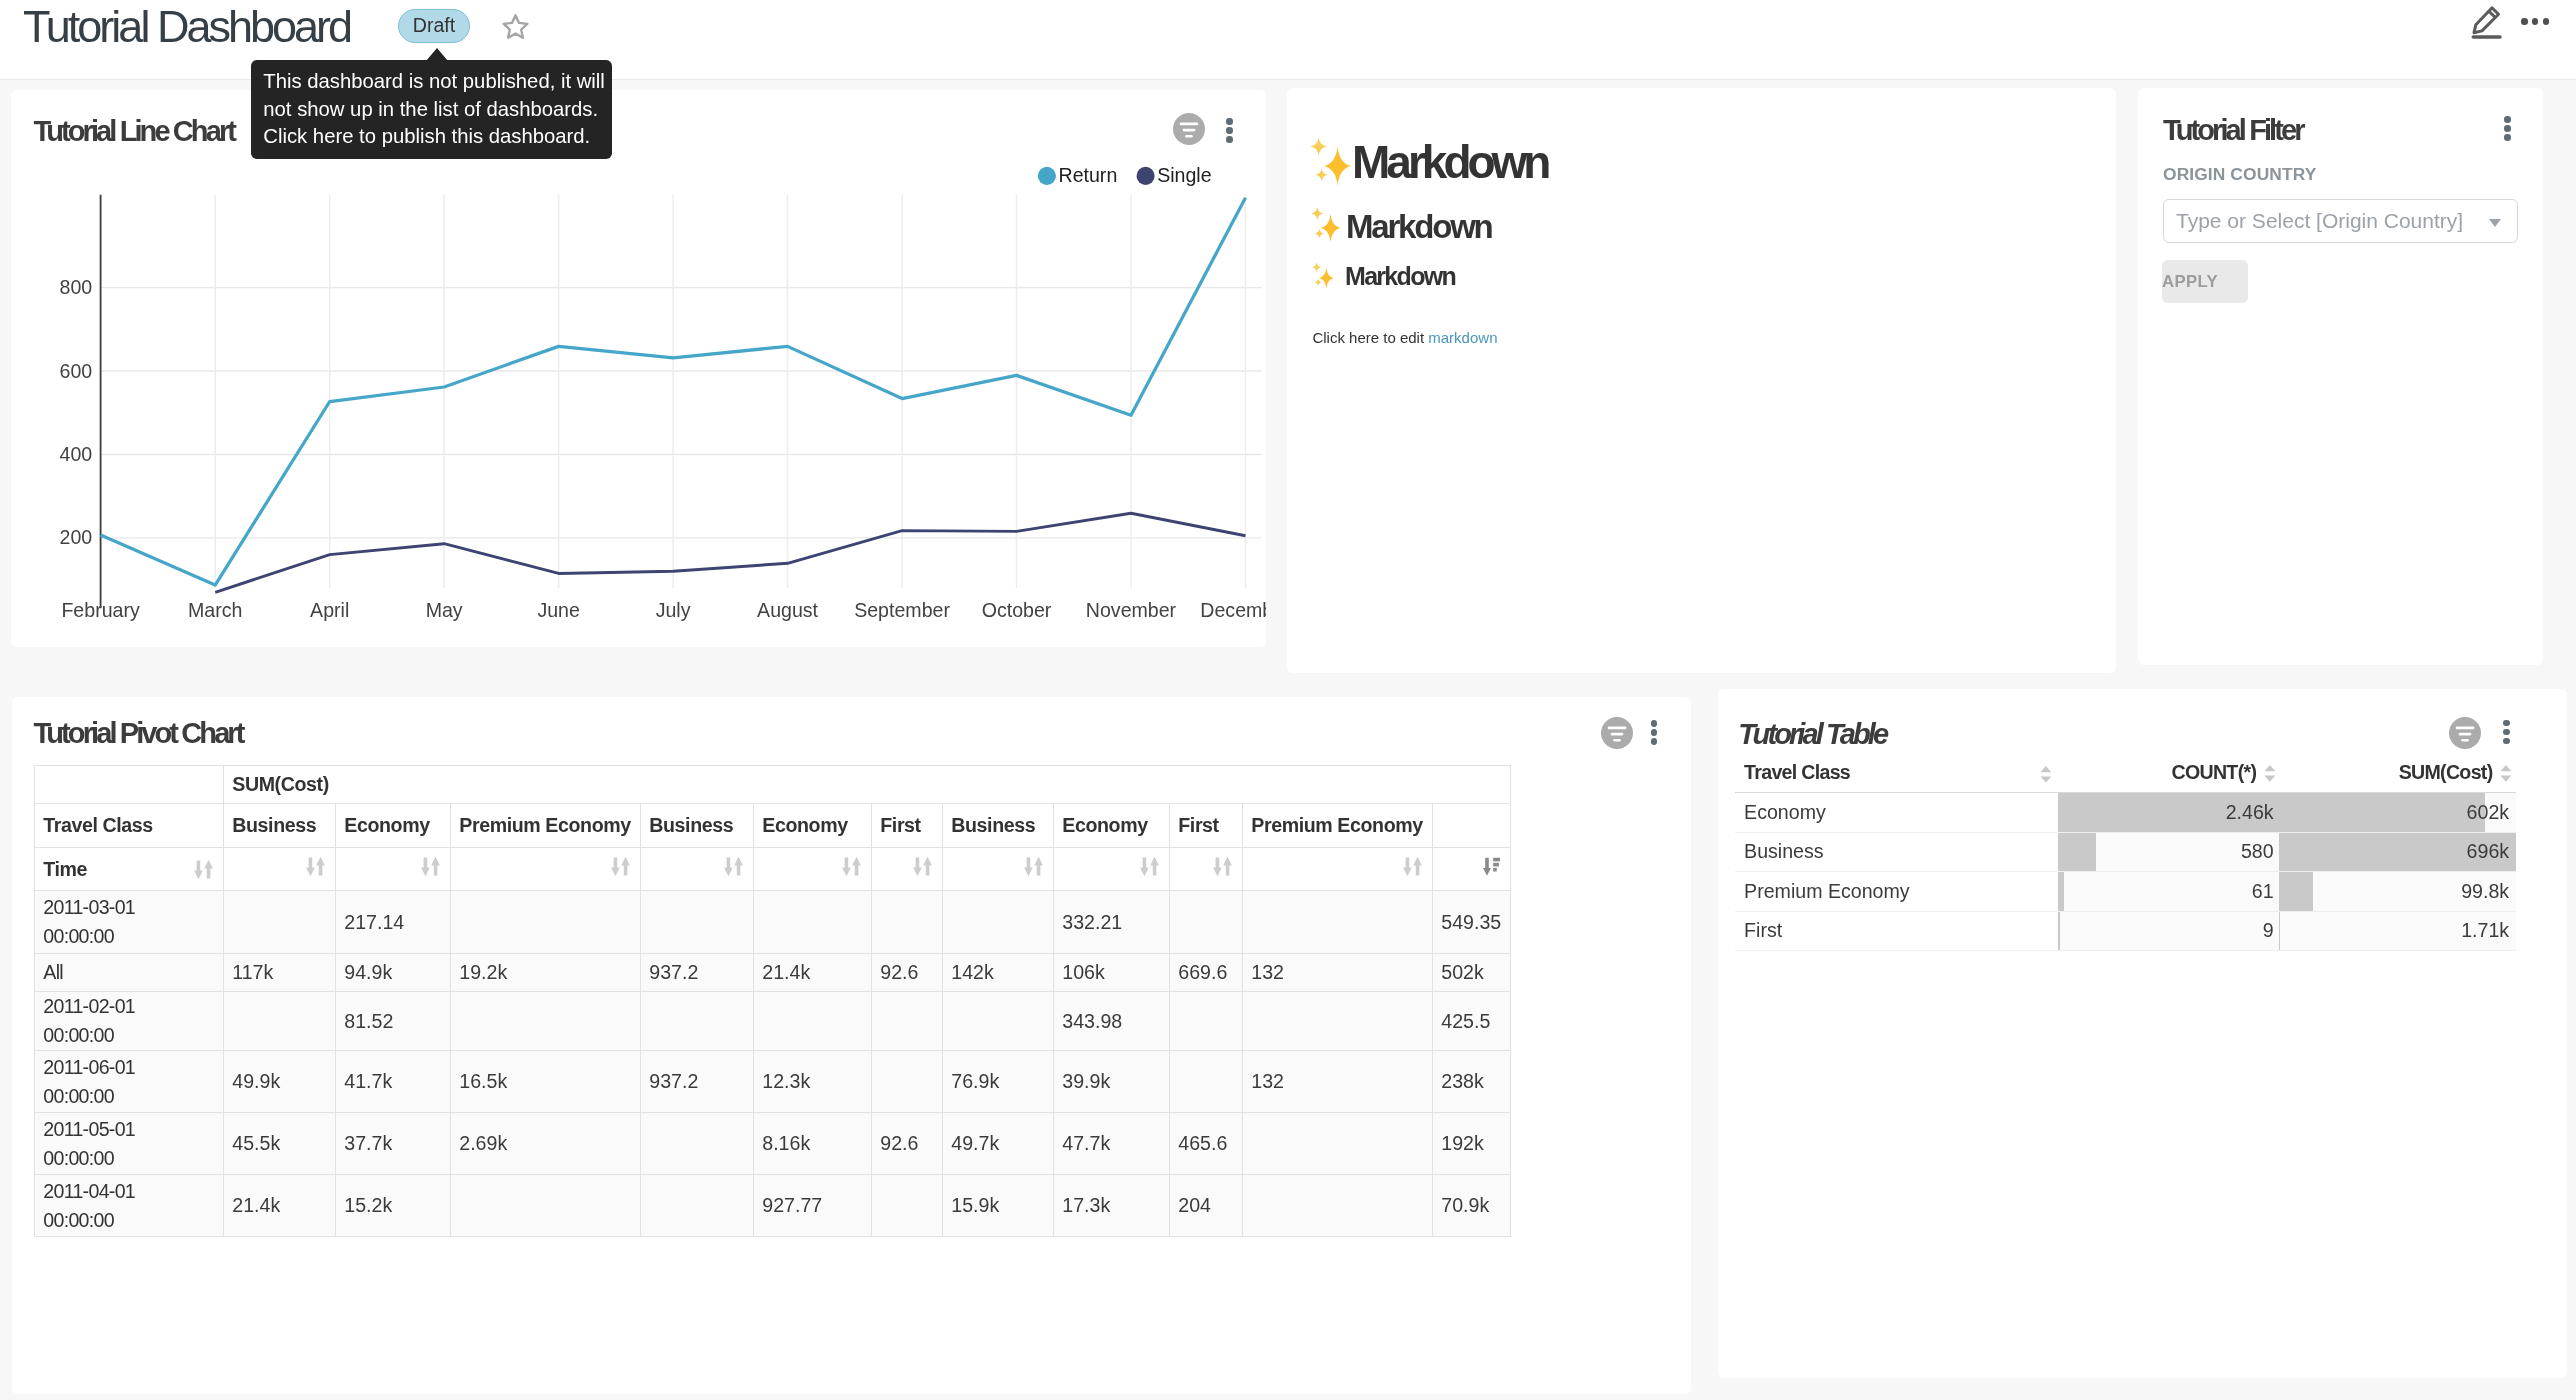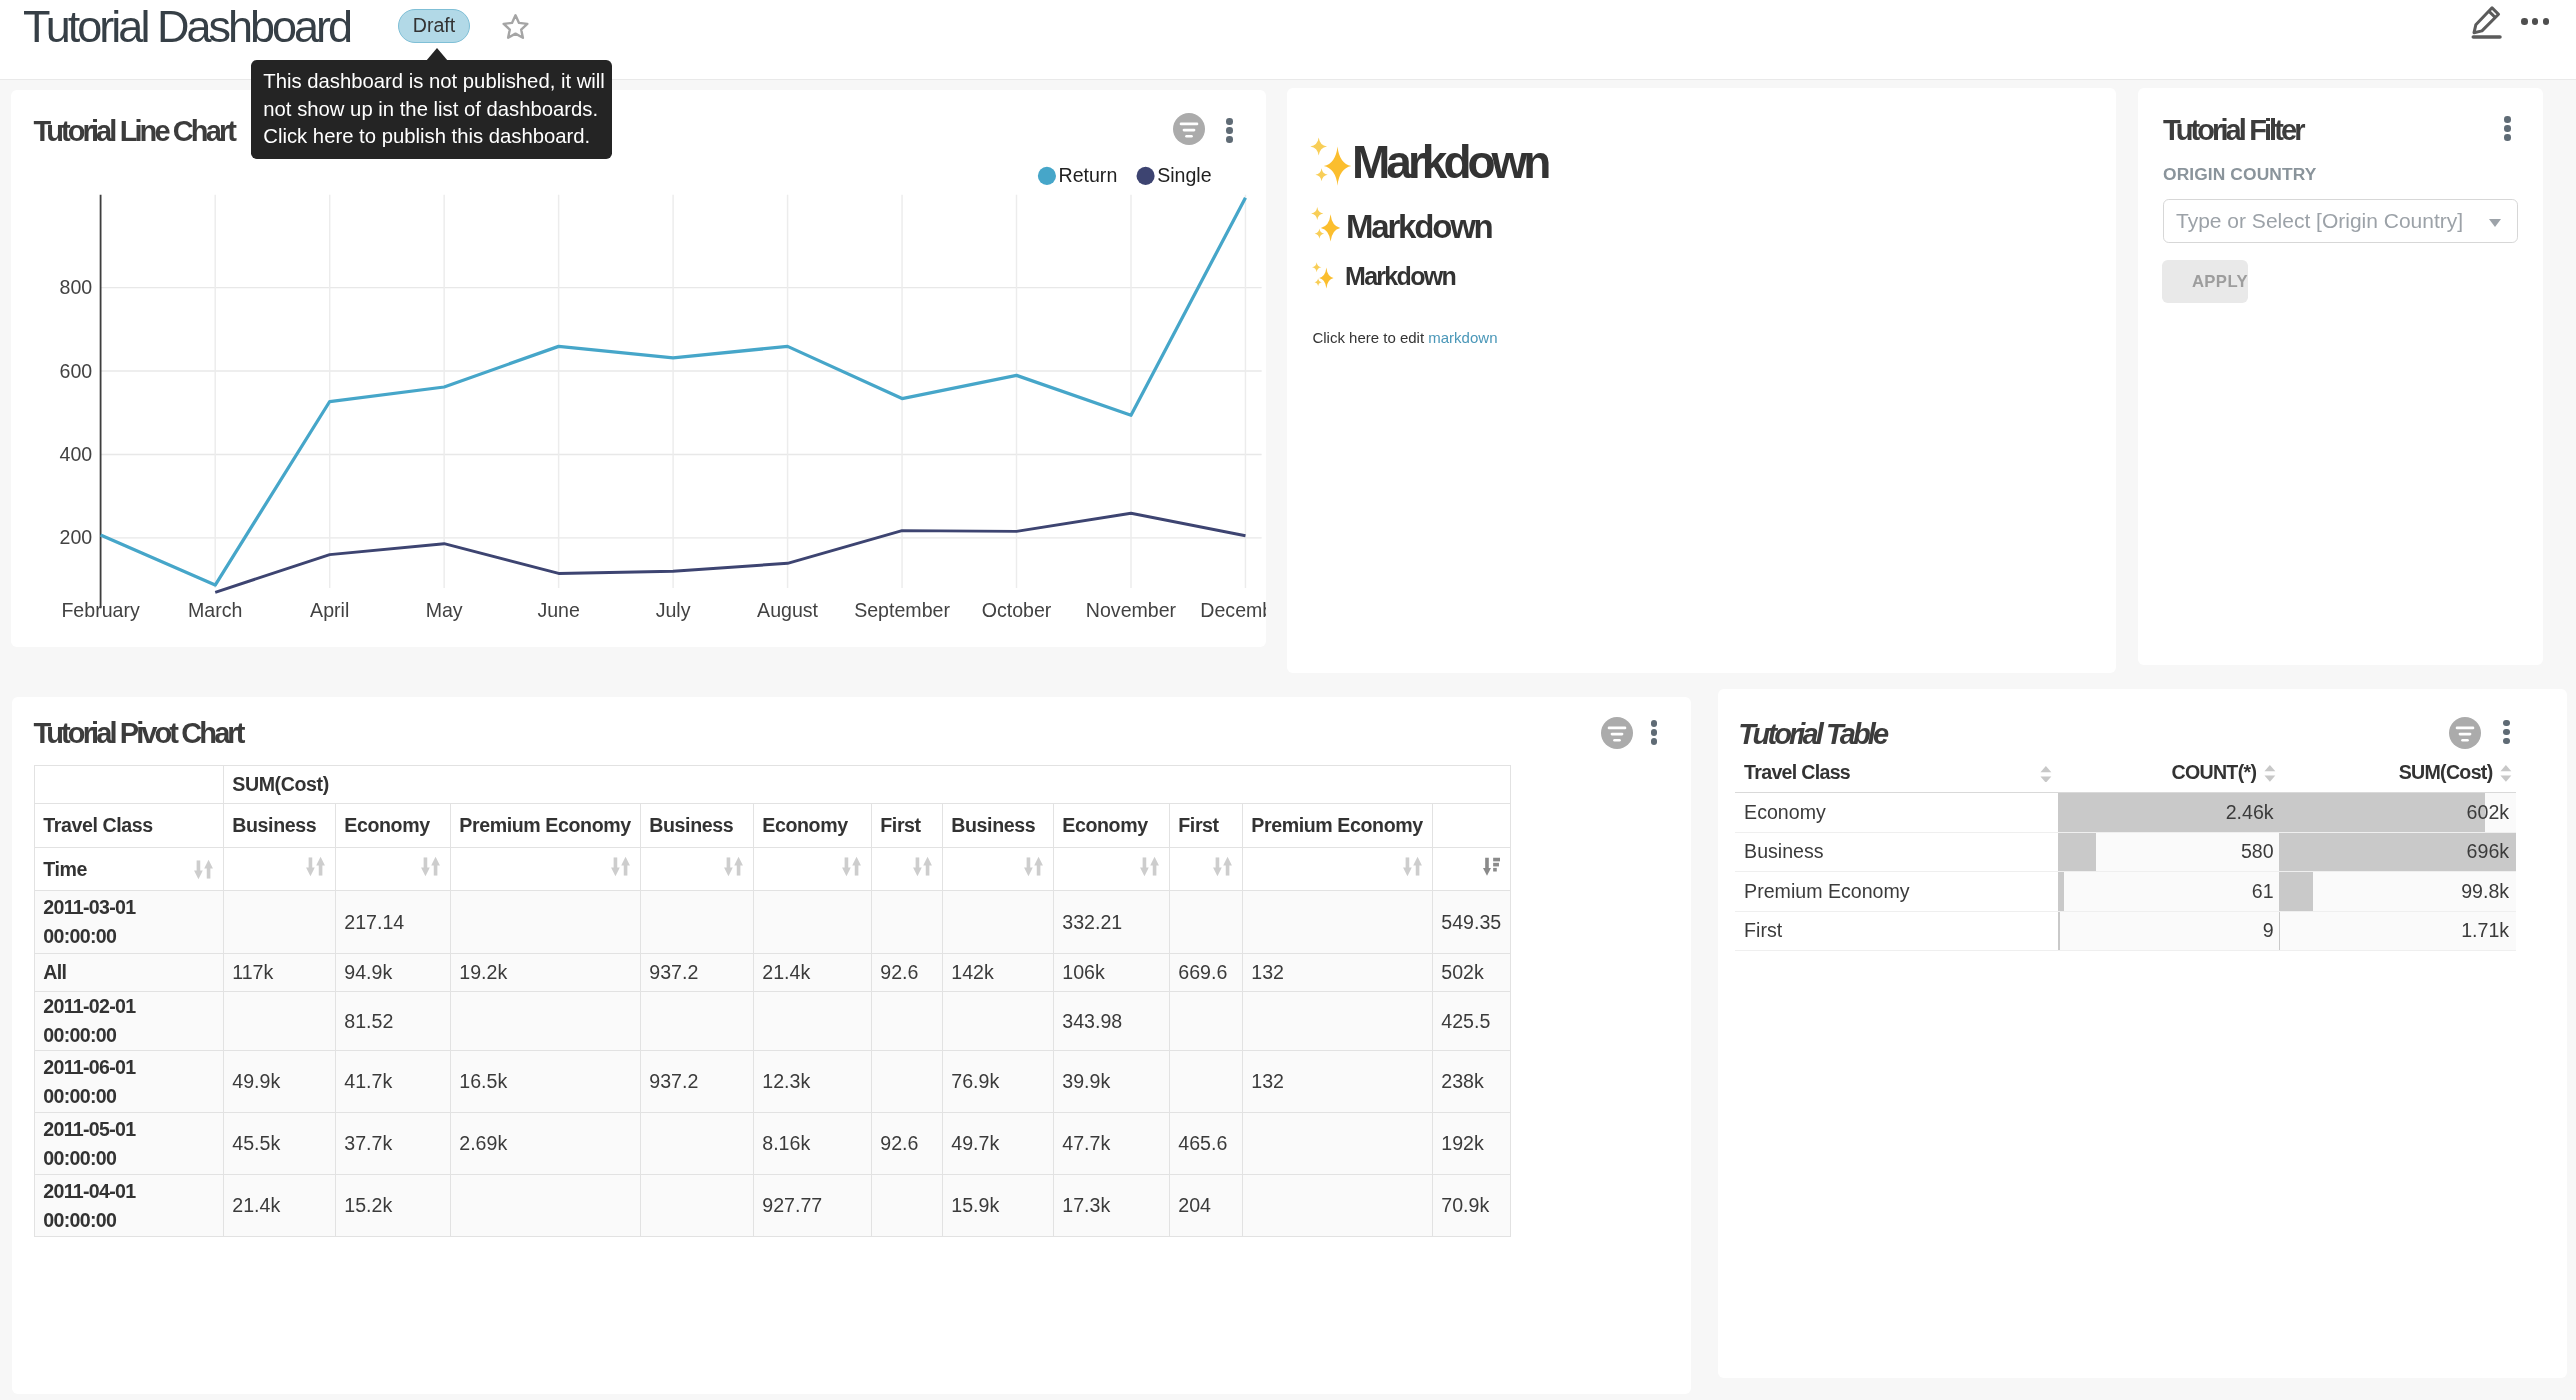--- a/index.html
+++ b/index.html
@@ -4,21 +4,21 @@
 <style>
 * { margin:0; padding:0; box-sizing:border-box; }
 html,body { width:2576px; height:1400px; background:#F7F7F7; font-family:"Liberation Sans",sans-serif; position:relative; overflow:hidden; }
 .abs { position:absolute; }
 .card { position:absolute; background:#fff; border-radius:5.8px; }
 .ctitle { position:absolute; font-size:29px; font-weight:700; letter-spacing:-2.9px; color:#3C3C3C; white-space:nowrap; }
 .kebab { position:absolute; width:7.3px; }
 .kebab i { display:block; width:6.5px; height:6.5px; border-radius:50%; background:#5F6B75; margin:0 auto 2.5px; }
 .pc { border:1.5px solid #E2E2E2; padding:0 0 0 8.7px; vertical-align:middle; text-align:left; overflow:hidden; white-space:normal; }
 .ph { font-weight:700; color:#333; white-space:nowrap; letter-spacing:-0.4px; }
-.pb { font-weight:700; color:#333; width:172px; word-spacing:172px; line-height:29px; letter-spacing:-0.7px; }
+.pb { font-weight:400; color:#333; width:172px; word-spacing:172px; line-height:29px; letter-spacing:-0.7px; }
 .pd td { background:#FAFAFA; }
 .si { text-align:right; padding-right:9.4px; }
 .tth { padding:0; vertical-align:middle; font-size:19.6px; letter-spacing:-0.7px; color:#333; white-space:nowrap; }
 .tsort { vertical-align:-2.9px; margin-left:6.5px; }
 .ttr { border-bottom:1.5px solid #EFEFEF; }
 .ttl { padding-left:8.7px; vertical-align:middle; }
 .ttn { position:relative; vertical-align:middle; text-align:right; background:#FAFAFA; }
 .ttn .bar { position:absolute; left:0; top:0; bottom:0; background:#C9C9C9; }
 .ttn span { position:relative; padding-right:5.8px; } .ttr td:nth-child(3) span { padding-right:7.3px; }
 </style>
@@ -141,21 +141,21 @@
   <div class="kebab" style="left:366px;top:28px;">
       <i></i>
       <i></i>
       <i></i>
     </div>
   <div class="abs" style="left:25px;top:76px;font-size:17.4px;font-weight:700;color:#8A949B;letter-spacing:0.1px;">ORIGIN COUNTRY</div>
   <div class="abs" style="left:25px;top:111px;width:355px;height:44px;border:1.5px solid #D7D7D7;border-radius:5.8px;background:#fff;">
     <div class="abs" style="left:12px;top:0;line-height:41px;font-size:21px;color:#9CA2A8;white-space:nowrap;">Type or Select [Origin Country]</div>
     <div class="abs" style="right:16px;top:19px;width:0;height:0;border-left:6.5px solid transparent;border-right:6.5px solid transparent;border-top:8px solid #9DA3A9;"></div>
   </div>
-  <div class="abs" style="left:24px;top:172px;width:86px;height:43px;background:#E9E9E9;border-radius:5.8px;text-align:right;line-height:43px;font-size:16.7px;font-weight:700;color:#9D9D9D;letter-spacing:0.4px;">APPLY</div>
+  <div class="abs" style="left:24px;top:172px;width:86px;height:43px;background:#E9E9E9;border-radius:5.8px;text-align:left;line-height:43px;font-size:16.7px;font-weight:700;color:#9D9D9D;letter-spacing:0.4px;">APPLY</div>
 </div>
 
 <div class="card" style="left:11.6px;top:697px;width:1679px;height:697px;">
   <div class="ctitle" style="left:22px;top:20.3px;">Tutorial Pivot Chart</div>
   <svg class="abs" style="left:1589px;top:20.3px;" width="32" height="32" viewBox="0 0 44 44">
       <circle cx="22" cy="22" r="22" fill="#ABABAB"></circle>
       <g stroke="#fff" stroke-width="3.6" stroke-linecap="round">
         <path d="M11 15 H33"></path>
         <path d="M15 23.5 H29"></path>
         <path d="M18.5 32 H25.5"></path>

